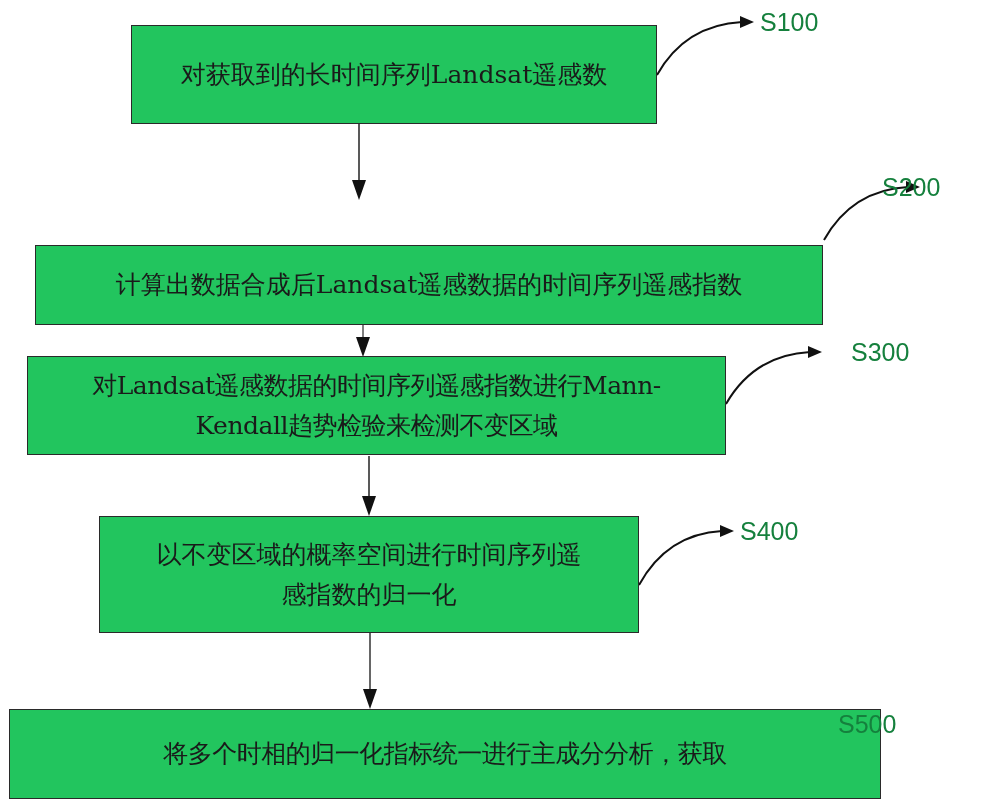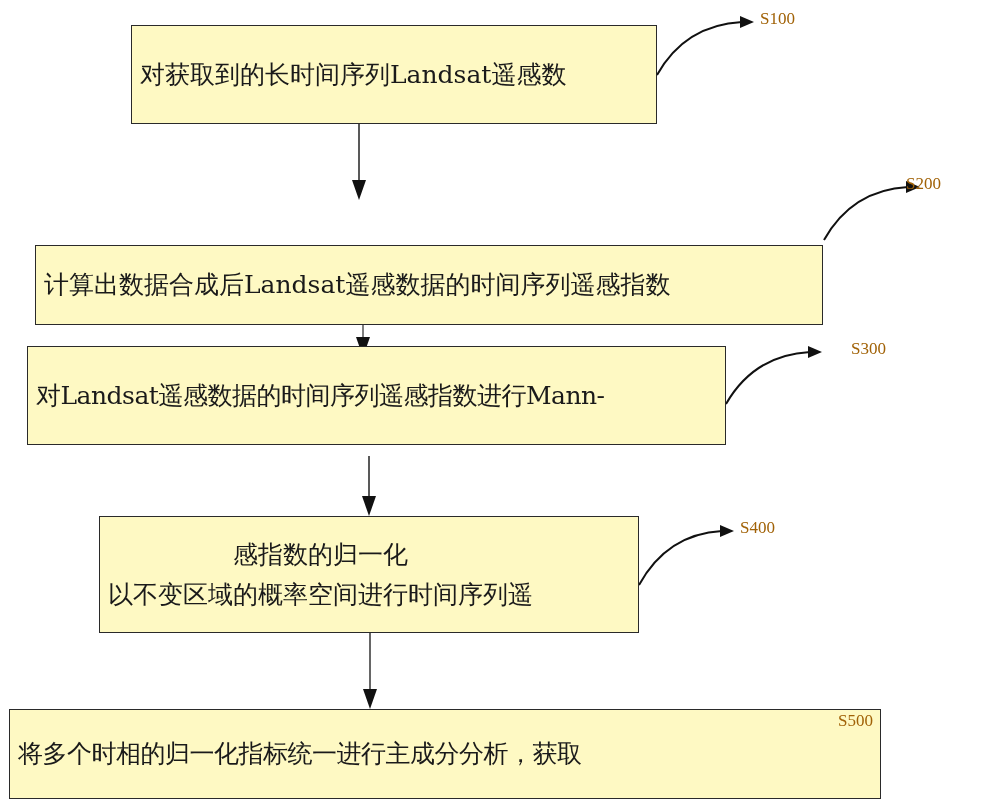--- a/index.html
+++ b/index.html
@@ -3,47 +3,48 @@
 <meta charset="utf-8">
 <style>
   html, body { margin: 0; padding: 0; background: #ffffff; }
   body { width: 1000px; height: 809px; position: relative; overflow: hidden; }
   .stage { position: absolute; left: 0; top: 0; width: 1000px; height: 809px; }
   svg.wires { position: absolute; left: 0; top: 0; width: 1000px; height: 809px; pointer-events: none; }
   .box {
     position: absolute;
     box-sizing: border-box;
     border: 1.5px solid #2a2a2a;
-    background: #fef9c3;
+    background: #22c55e;
     display: flex;
     align-items: center;
+    justify-content: center;
     text-align: center;
     font-family: "DejaVu Serif", "Liberation Serif", serif;
     font-size: 25px;
     line-height: 40px;
     color: #1a1a1a;
     padding: 0 8px;
   }
   .box span { display: block; }
   .step-label {
     position: absolute;
-    font-family: Liberation Serif, serif;
-    font-size: 17px;
-    color: #a16207;
+    font-family: Liberation Sans, sans-serif;
+    font-size: 25px;
+    color: #15803d;
     line-height: 1;
   }
   #box-1 { left: 131px; top: 25px;  width: 526px; height: 99px; }
   #box-2 { left: 35px;  top: 200px; width: 788px; height: 80px; margin-top: 45px; }
-  #box-3 { left: 27px;  top: 346px; width: 699px; height: 99px; }
+  #box-3 { left: 27px;  top: 356px; width: 699px; height: 99px; }
   #box-4 { left: 99px;  top: 516px; width: 540px; height: 117px; }
   #box-5 { left: 9px;   top: 709px; width: 872px; height: 90px; }
   #box-3 span, #box-5 span { letter-spacing: -0.5px; }
 
   #label-1 { left: 760px; top: 10px; }
-  #label-2 { left: 906px; top: 175px; }
+  #label-2 { left: 882px; top: 175px; }
   #label-3 { left: 828px; top: 340px; margin-left: 23px; }
   #label-4 { left: 740px; top: 519px; }
   #label-5 { left: 838px; top: 712px; }
 </style>
 </head>
 <body>
 
 <div class="stage">
 
   <svg class="wires" viewBox="0 0 1000 809" xmlns="http://www.w3.org/2000/svg">
@@ -100,27 +101,28 @@
 
   <div class="box" id="box-2">
     <div>
       <span>计算出数据合成后Landsat遥感数据的时间序列遥感指数</span>
     </div>
   </div>
 
   <div class="box" id="box-3">
     <div>
       <span>对Landsat遥感数据的时间序列遥感指数进行Mann-</span>
+      <span>Kendall趋势检验来检测不变区域</span>
     </div>
   </div>
 
   <div class="box" id="box-4">
     <div>
+      <span>以不变区域的概率空间进行时间序列遥</span>
       <span>感指数的归一化</span>
-      <span>以不变区域的概率空间进行时间序列遥</span>
     </div>
   </div>
 
   <div class="box" id="box-5">
     <div>
       <span>将多个时相的归一化指标统一进行主成分分析，获取</span>
     </div>
   </div>
 
   <div class="step-label" id="label-1">S100</div>

